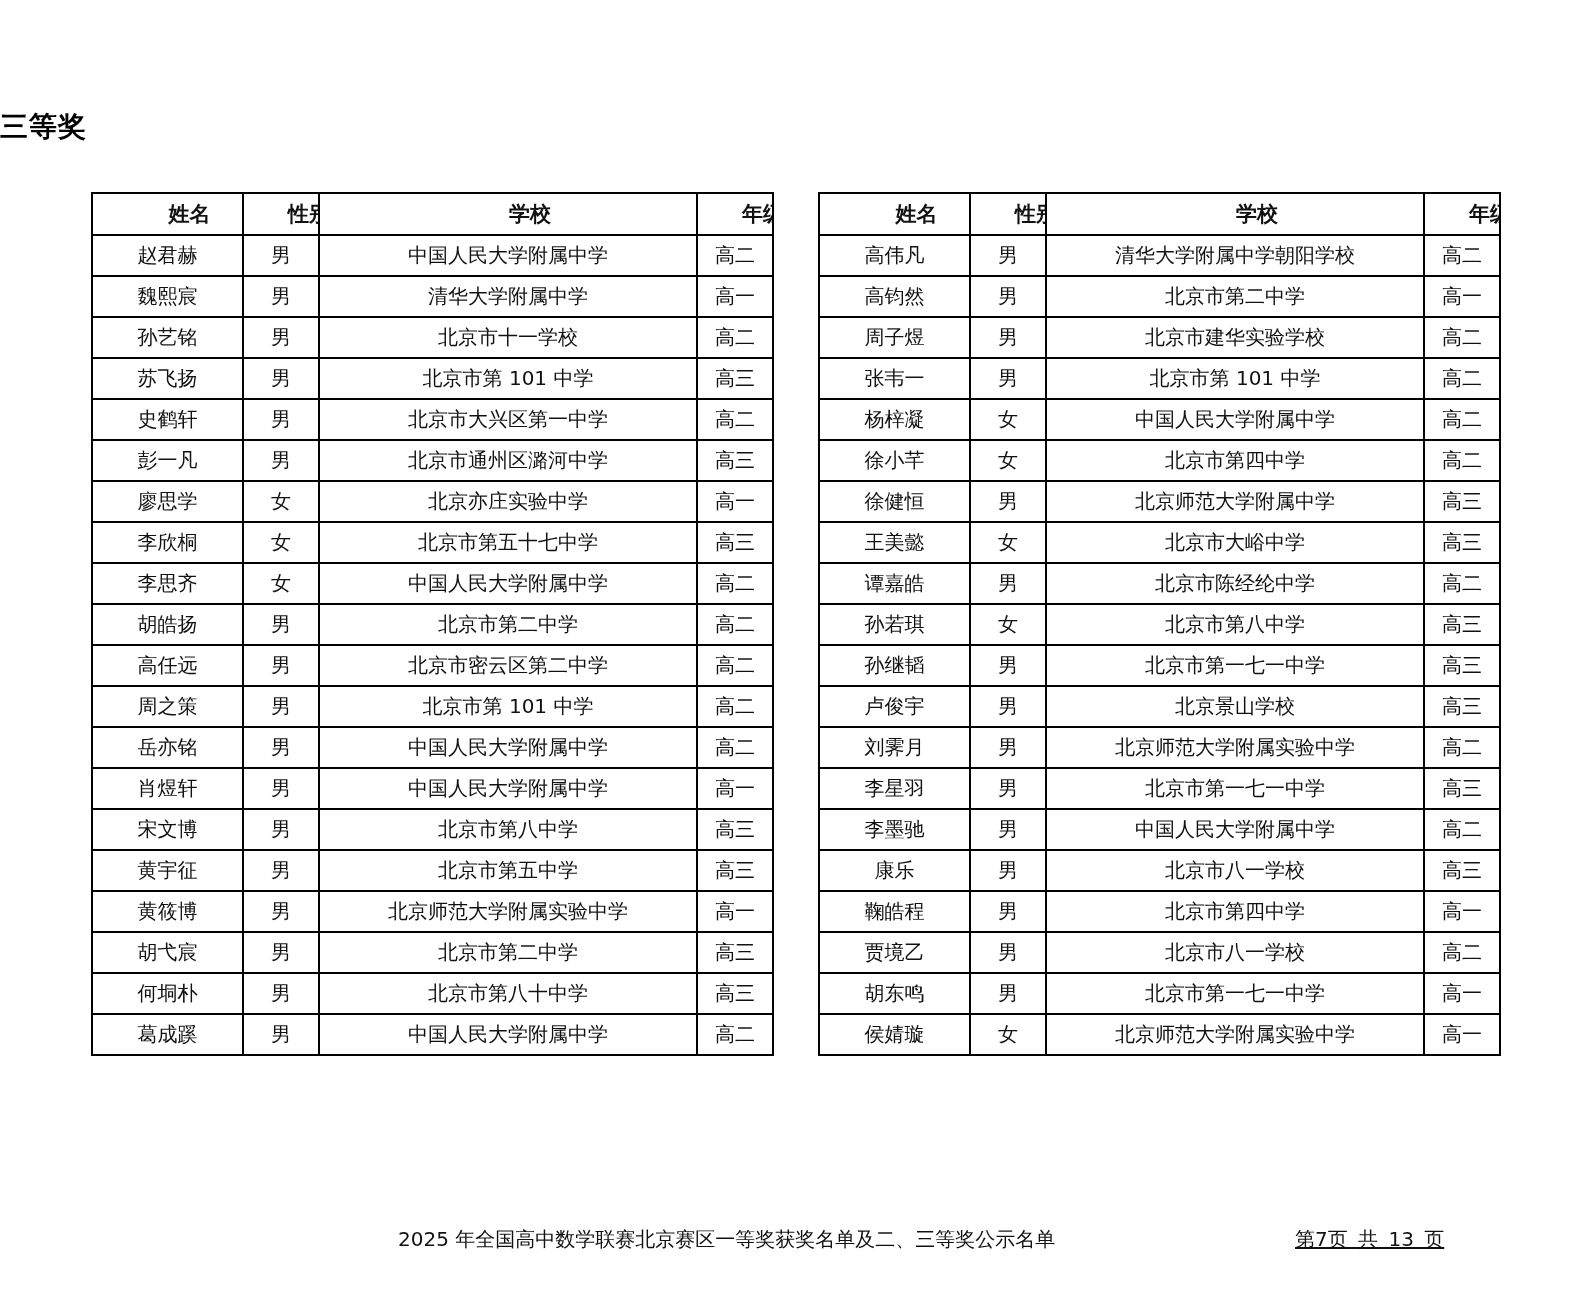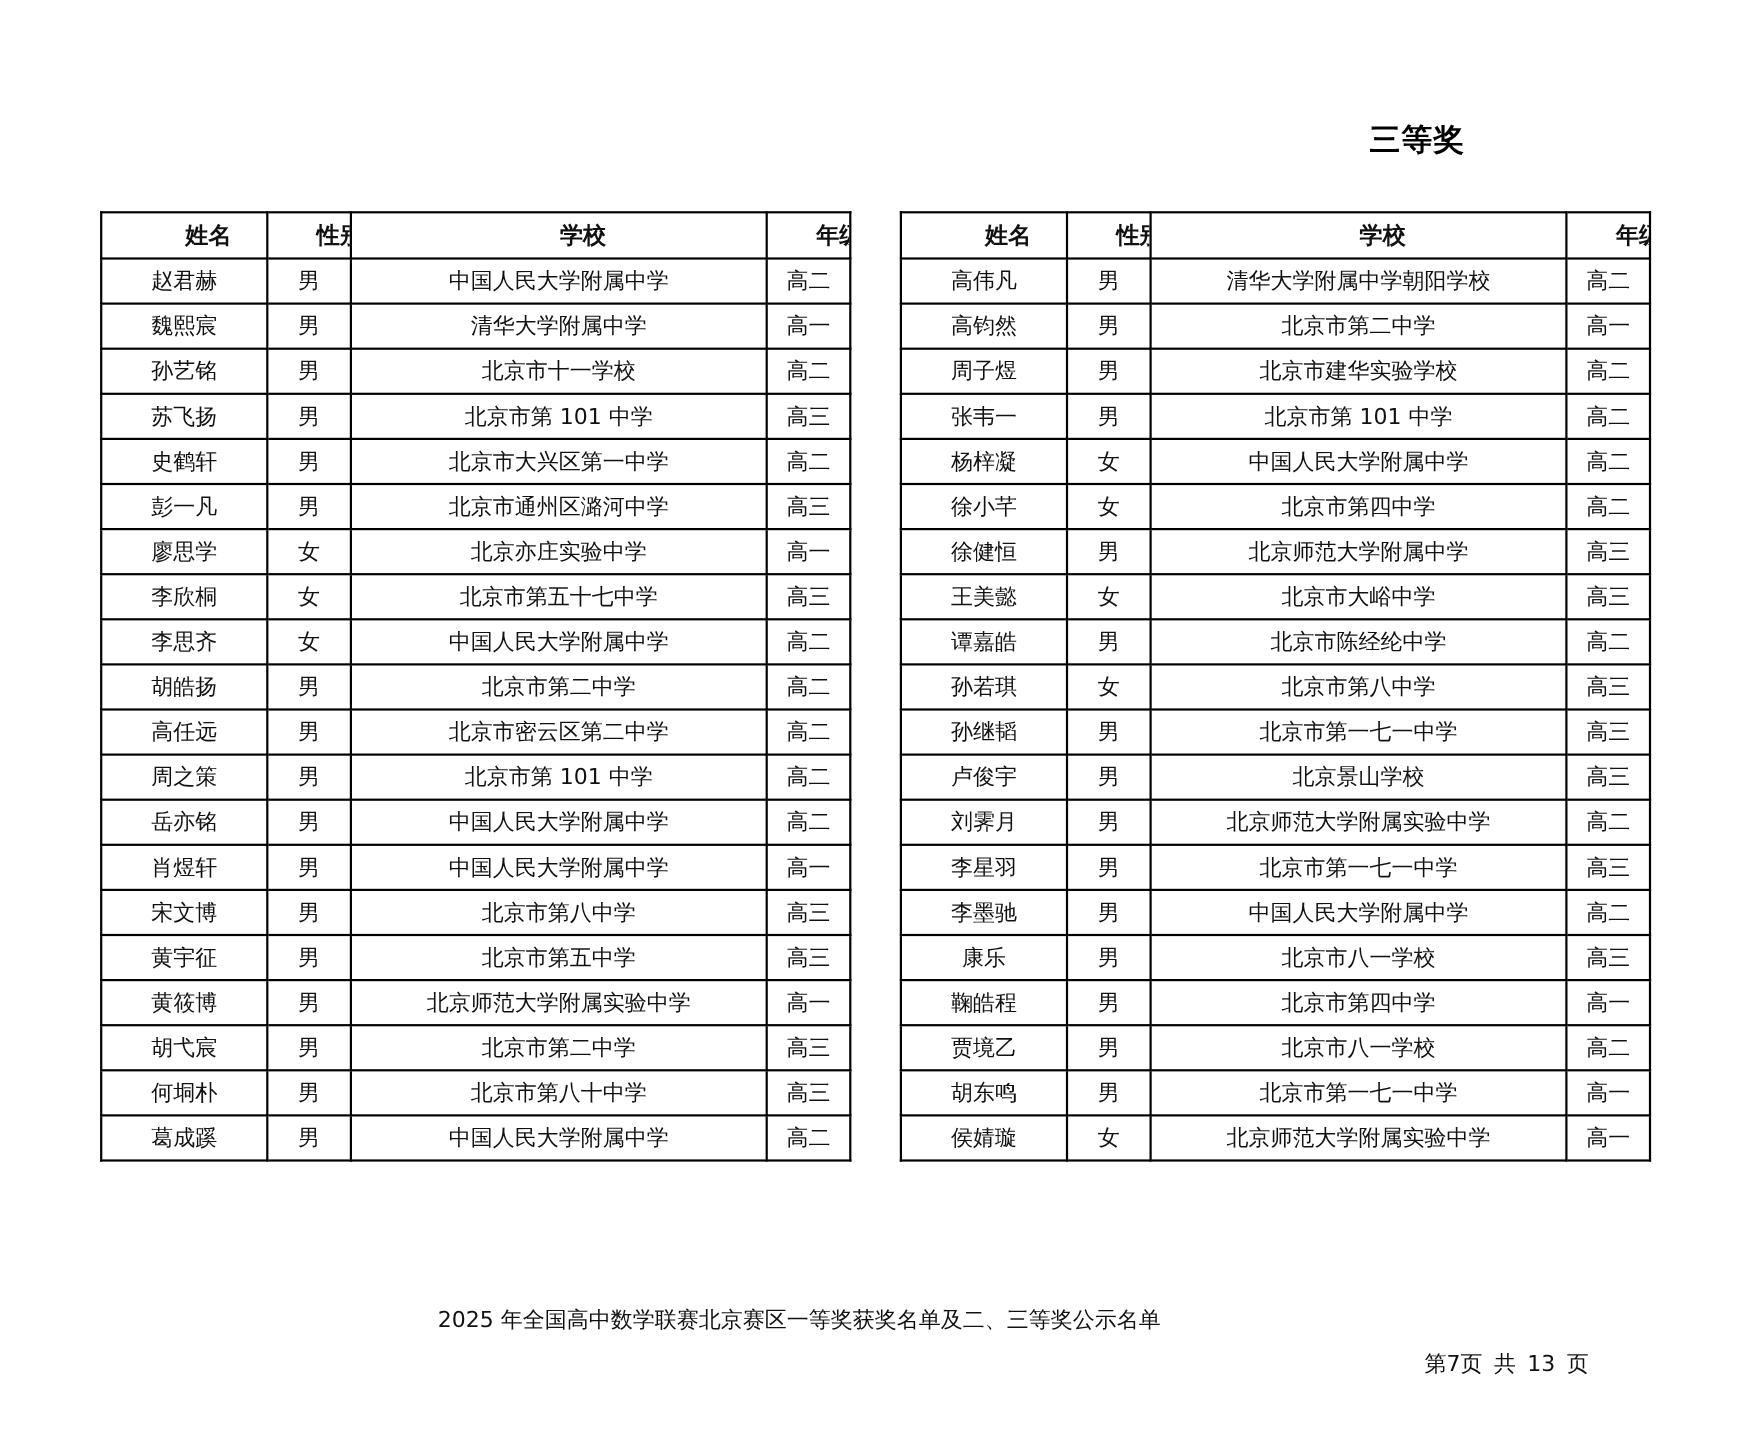--- a/index.html
+++ b/index.html
@@ -3,21 +3,21 @@
 <meta charset="utf-8">
 <style>
   html, body { margin: 0; padding: 0; background: #ffffff; }
   body {
     width: 1588px; height: 1315px; position: relative; overflow: hidden;
     font-family: "DejaVu Sans", "Liberation Sans", sans-serif;
     color: #111111;
   }
   .page-title {
     position: absolute; left: 0; width: 1332px; top: 108px;
-    text-align: right; font-size: 28px; font-weight: bold; letter-spacing: 1px;
+    text-align: left; font-size: 28px; font-weight: bold; letter-spacing: 1px;
     color: #000;
   }
   table.award-table {
     position: absolute; top: 192px;
     border-collapse: collapse;
     table-layout: fixed;
   }
   table.award-table td, table.award-table th {
     border: 2px solid #000;
     text-align: center; vertical-align: middle;
@@ -25,26 +25,26 @@
     font-size: 20px; white-space: nowrap; overflow: hidden;
   }
   table.award-table th { font-weight: bold; font-size: 21px; height: 40px; padding-left: 44px; }
   #table-left  { left: 91px; width: 681px; }
   #table-right { left: 818px; width: 681px; }
   col.c-name   { width: 151px; }
   col.c-gender { width: 76px; }
   col.c-school { width: 378px; }
   col.c-grade  { width: 76px; }
   .footer-title {
-    position: absolute; top: 1186px; left: 398px;
+    position: absolute; top: 1226px; left: 398px;
     font-size: 20px; color: #111;
   }
   .footer-page {
     position: absolute; top: 1226px; left: 1295px;
-    font-size: 20px; color: #111; word-spacing: 4px;
+    font-size: 20px; color: #111; word-spacing: 4px; text-decoration: underline;
   }
 </style>
 </head>
 <body>
 
 <div class="page-title">三等奖</div>
 
 <table class="award-table" id="table-left">
   <colgroup>
     <col class="c-name">

